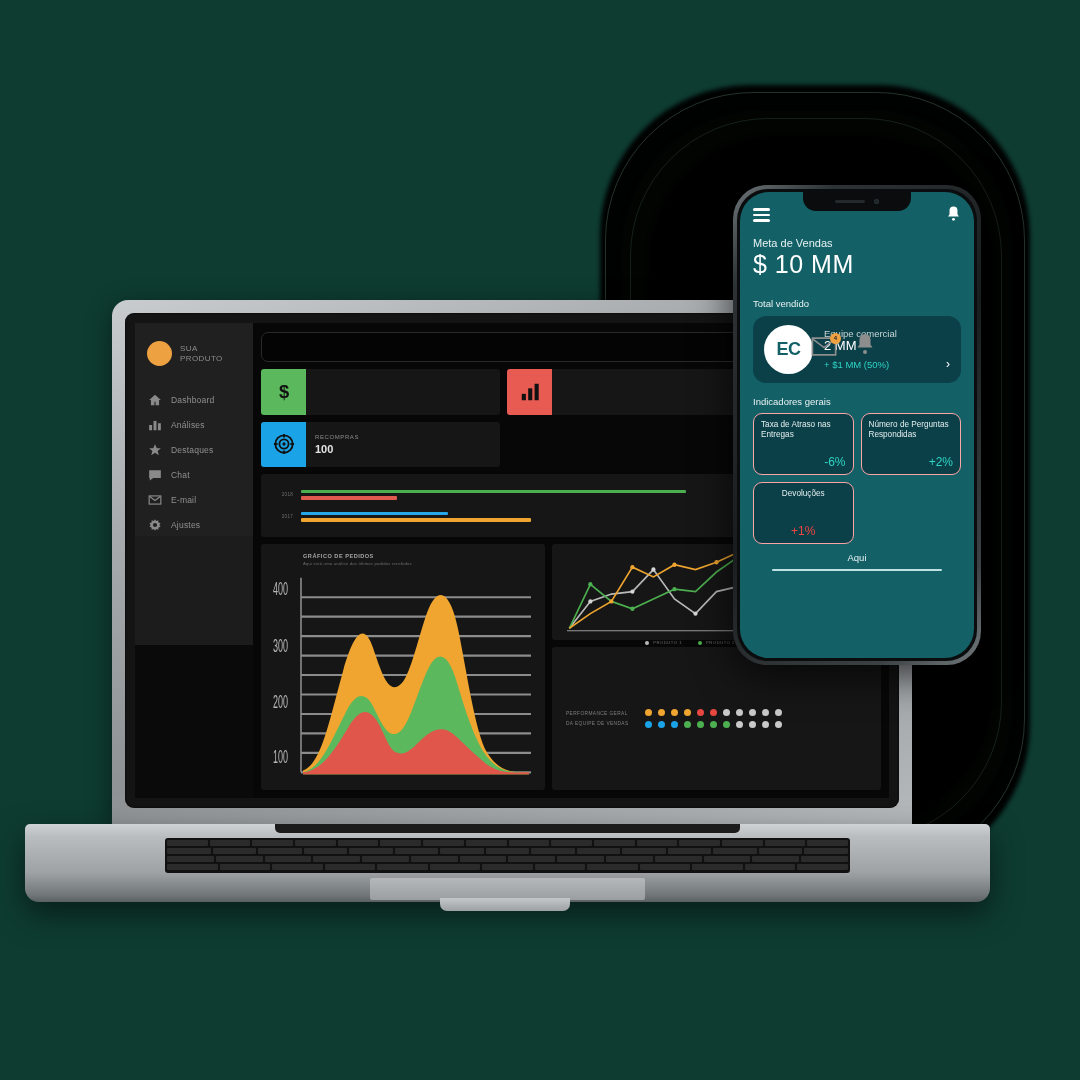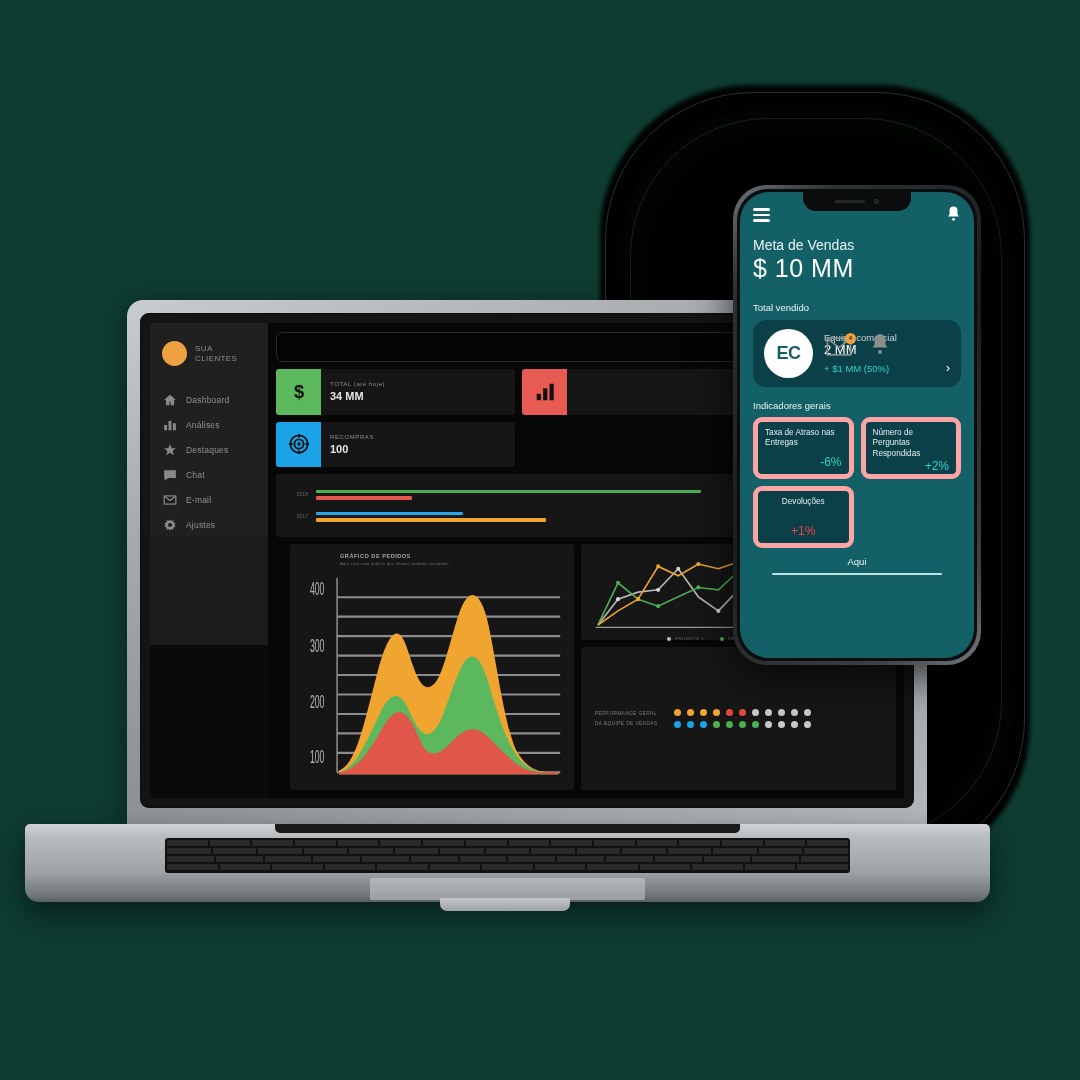--- a/index.html
+++ b/index.html
@@ -22,21 +22,21 @@
   .glow-ring{
     position:absolute;left:605px;top:92px;width:420px;height:775px;
     border-radius:148px;border:1px solid rgba(120,170,140,.30);
   }
   .glow-ring.r2{left:630px;top:118px;width:372px;height:722px;border-radius:138px;border-color:rgba(110,160,130,.18);}
 
   
   #laptop{position:absolute;left:25px;top:300px;width:965px;height:630px;}
 
   .lid{
-    position:absolute;left:102px;top:0;width:800px;height:530px;
+    position:absolute;left:87px;top:0;width:800px;height:530px;
     background:linear-gradient(160deg,#c9ccce 0%,#a7abae 28%,#8e9295 60%,#b6babd 100%);
     border-radius:16px 16px 4px 4px;
     padding:13px 13px 22px 13px;
     box-shadow:0 6px 26px rgba(0,0,0,.45);
   }
   .bezel{
     width:100%;height:100%;background:#141414;border-radius:9px;
     padding:10px;position:relative;
     box-shadow:inset 0 0 2px #000;
   }
@@ -91,21 +91,21 @@
   .bars-card{flex:1;display:flex;flex-direction:column;justify-content:center;gap:12px;padding:0 26px 0 16px;}
   .bar-grp{display:flex;align-items:center;gap:8px;}
   .bar-lbl{font-size:4.5px;color:#6e6e6e;width:16px;text-align:right;letter-spacing:.3px;}
   .bar-stack{flex:1;display:flex;flex-direction:column;gap:3px;}
   .bar{height:3.5px;border-radius:1px;}
 
   .rightcol{width:128px;display:flex;flex-direction:column;gap:7px;}
   .rpanel{flex:1;background:#161616;border-radius:3px;}
 
   .row2{display:flex;gap:7px;flex:1;}
-  .area-card{width:284px;background:#161616;border-radius:3px;padding:9px 8px 6px 16px;display:flex;flex-direction:column;margin-left:14px;}
+  .area-card{width:284px;background:#161616;border-radius:3px;padding:9px 8px 6px 8px;display:flex;flex-direction:column;}
   .area-ttl{font-size:5.6px;font-weight:bold;color:#a6a6a6;letter-spacing:.5px;margin-left:34px;}
   .area-sub{font-size:4.2px;color:#6d6d6d;letter-spacing:.2px;margin:2px 0 4px 34px;}
   .area-plot{flex:1;position:relative;}
 
   .rcol2{flex:1;display:flex;flex-direction:column;gap:7px;}
   .line-card{height:96px;background:#161616;border-radius:3px;padding:6px 8px 4px 8px;display:flex;flex-direction:column;}
   .line-plot{flex:1;position:relative;}
   .legend{display:flex;gap:16px;justify-content:center;padding-top:2px;}
   .lg{display:flex;align-items:center;gap:4px;}
   .lg-dot{width:4px;height:4px;border-radius:50%;}
@@ -148,37 +148,37 @@
          background:#0a0c0d;border-radius:0 0 13px 13px;display:flex;align-items:center;justify-content:center;gap:9px;}
   .speaker{width:30px;height:3px;border-radius:2px;background:#23292b;}
   .camera{width:5px;height:5px;border-radius:50%;background:#1c2224;box-shadow:inset 0 0 2px #3a4a52;}
 
   .pcontent{padding:11px 13px 0 13px;height:100%;display:flex;flex-direction:column;}
   .phead{display:flex;justify-content:space-between;align-items:center;height:24px;}
   .burger{display:flex;flex-direction:column;gap:3px;cursor:pointer;}
   .burger i{display:block;width:17px;height:2.4px;background:#fff;border-radius:2px;}
   .bell svg{width:15px;height:17px;fill:#fff;}
 
-  .meta-lbl{font-size:14px;color:#e8f2f2;margin-top:10px;}
+  .meta-lbl{font-size:11px;color:#e8f2f2;margin-top:10px;}
   .meta-val{font-size:25px;color:#fff;letter-spacing:.5px;margin-top:1px;}
   .total-lbl{font-size:9.5px;color:#e8f2f2;margin-top:19px;}
 
   .team-card{margin-top:7px;background:#0c4049;border-radius:13px;padding:9px 11px;display:flex;
              align-items:center;gap:11px;cursor:pointer;}
   .avatar{width:49px;height:49px;border-radius:50%;background:#fff;display:flex;align-items:center;
           justify-content:center;font-size:18px;font-weight:bold;color:#136067;letter-spacing:-.5px;flex-shrink:0;}
   .team-txt{flex:1;min-width:0;}
   .team-name{font-size:9.5px;color:#c7d6d6;}
   .team-val{font-size:13px;color:#fff;margin-top:-1px;}
   .team-delta{font-size:9.5px;color:#2ed4c4;margin-top:4px;display:flex;align-items:center;justify-content:space-between;}
   .chev{font-size:12px;color:#fff;}
 
   .ind-lbl{font-size:9.5px;color:#e8f2f2;margin-top:13px;}
   .ind-grid{display:grid;grid-template-columns:1fr 1fr;gap:7px;margin-top:6px;}
-  .ind-card{background:#0c4049;border:5px solid #fca5a5;border-radius:9px;padding:6px 7px 5px 7px;
+  .ind-card{background:#0c4049;border:1px solid #fca5a5;border-radius:9px;padding:6px 7px 5px 7px;
             height:62px;display:flex;flex-direction:column;cursor:pointer;}
   .ind-name{font-size:8.2px;color:#e3eeee;line-height:1.25;}
   .ind-name.ctr{text-align:center;}
   .ind-pct{font-size:12px;margin-top:auto;text-align:right;}
   .ind-pct.ctr{text-align:center;}
 
   .mais{margin-top:8px;text-align:center;font-size:9.5px;color:#eaf4f4;cursor:pointer;}
   .home-ind{margin:6px auto 0 auto;width:170px;height:1.6px;background:#bfe0e0;border-radius:2px;}
 </style>
 </head>
@@ -212,21 +212,21 @@
                   <circle cx="10" cy="19" r="2"></circle>
                 </svg>
             </div>
           </div>
 
           <div class="sidebar">
             <div class="brand">
               <div class="brand-dot"></div>
               <div class="brand-txt">
                 <div>SUA</div>
-                <div>CLIENTES</div>
+                <div>PRODUTO</div>
               </div>
             </div>
             <div class="nav">
               <div class="nav-item">
                 <span class="nav-ico">
                     <svg viewBox="0 0 24 24">
                       <path d="M12 3 2 12h3v9h6v-6h2v6h6v-9h3z"></path>
                     </svg>
                   </span>
                 <span class="nav-lbl">Dashboard</span>
@@ -286,24 +286,20 @@
             <div class="row1">
 
 
               <div class="mid-col">
                 <div class="kpi-grid">
                   <div class="kpi">
                     <div class="kpi-ico" style="background:#5cb85c">
                       <svg viewBox="0 0 24 24">
                           <text x="12" y="19" font-size="20" font-weight="bold" text-anchor="middle" fill="#111" font-family="Liberation Sans">$</text>
                         </svg>
-                    </div>
-                    <div class="kpi-txt">
-                      <div class="kpi-ttl">TOTAL (até hoje)</div>
-                      <div class="kpi-val">34 MM</div>
                     </div>
                   </div>
                   <div class="kpi">
                     <div class="kpi-ico" style="background:#e85b52">
                       <svg viewBox="0 0 24 24">
                           <rect x="3" y="14" width="4.5" height="7"></rect>
                           <rect x="10" y="8" width="4.5" height="13"></rect>
                           <rect x="17" y="3" width="4.5" height="18"></rect>
                         </svg>
                     </div>

